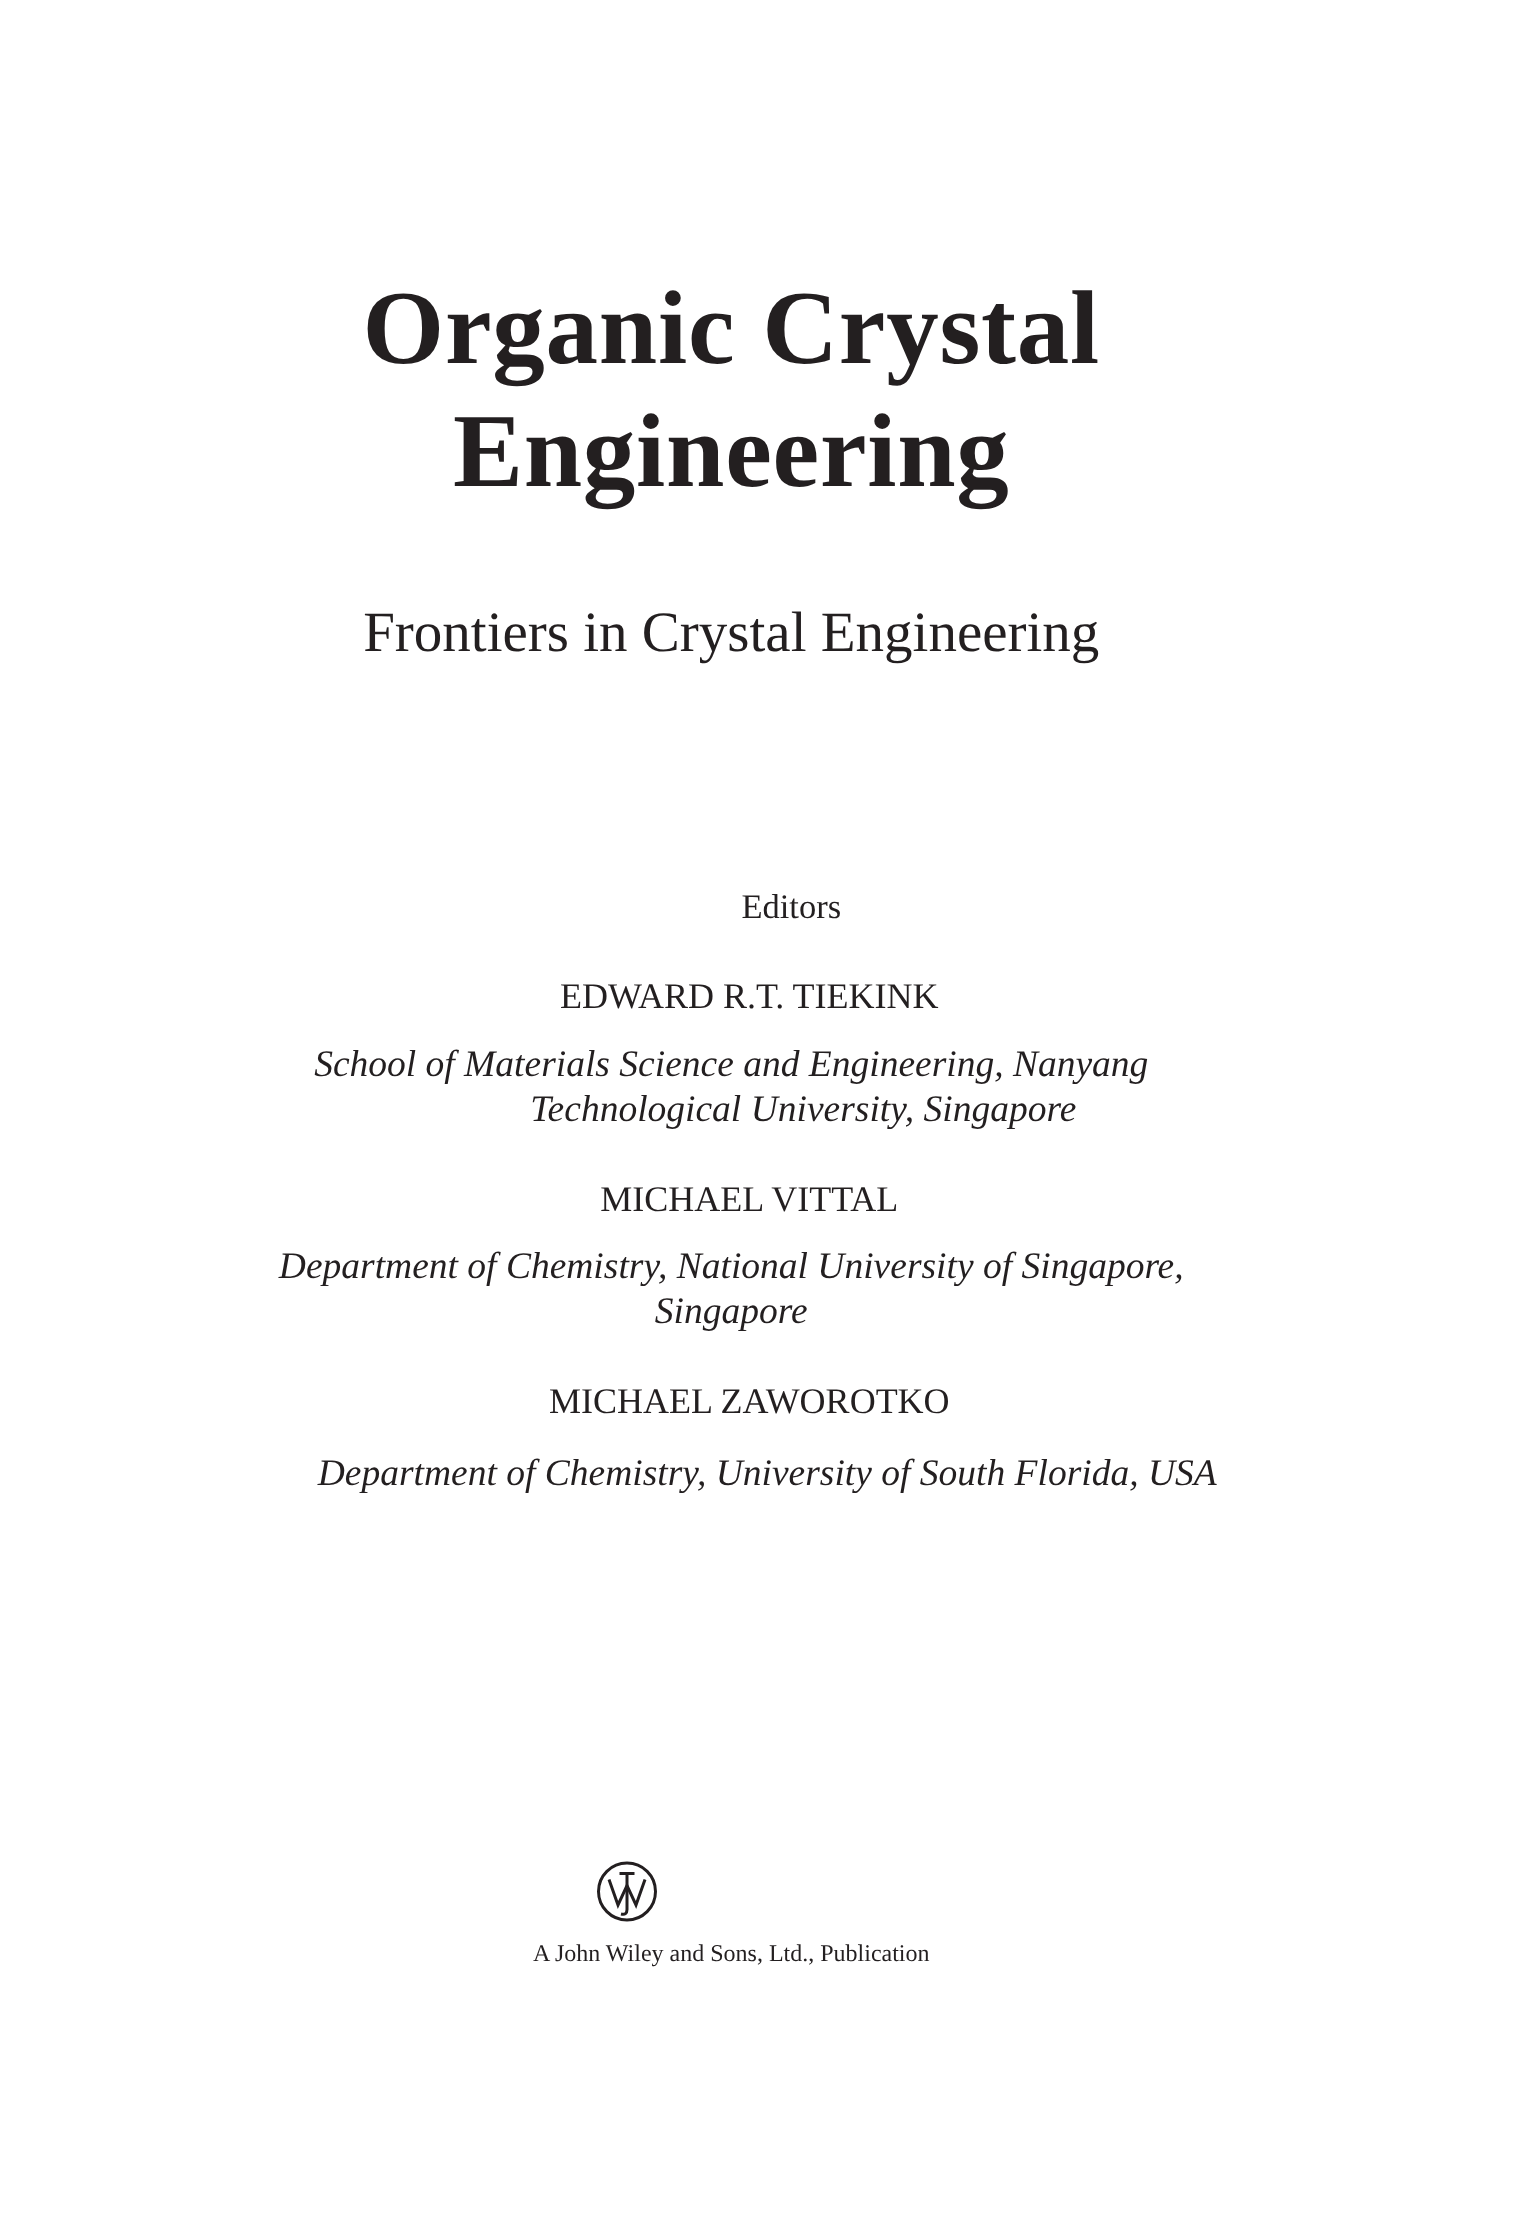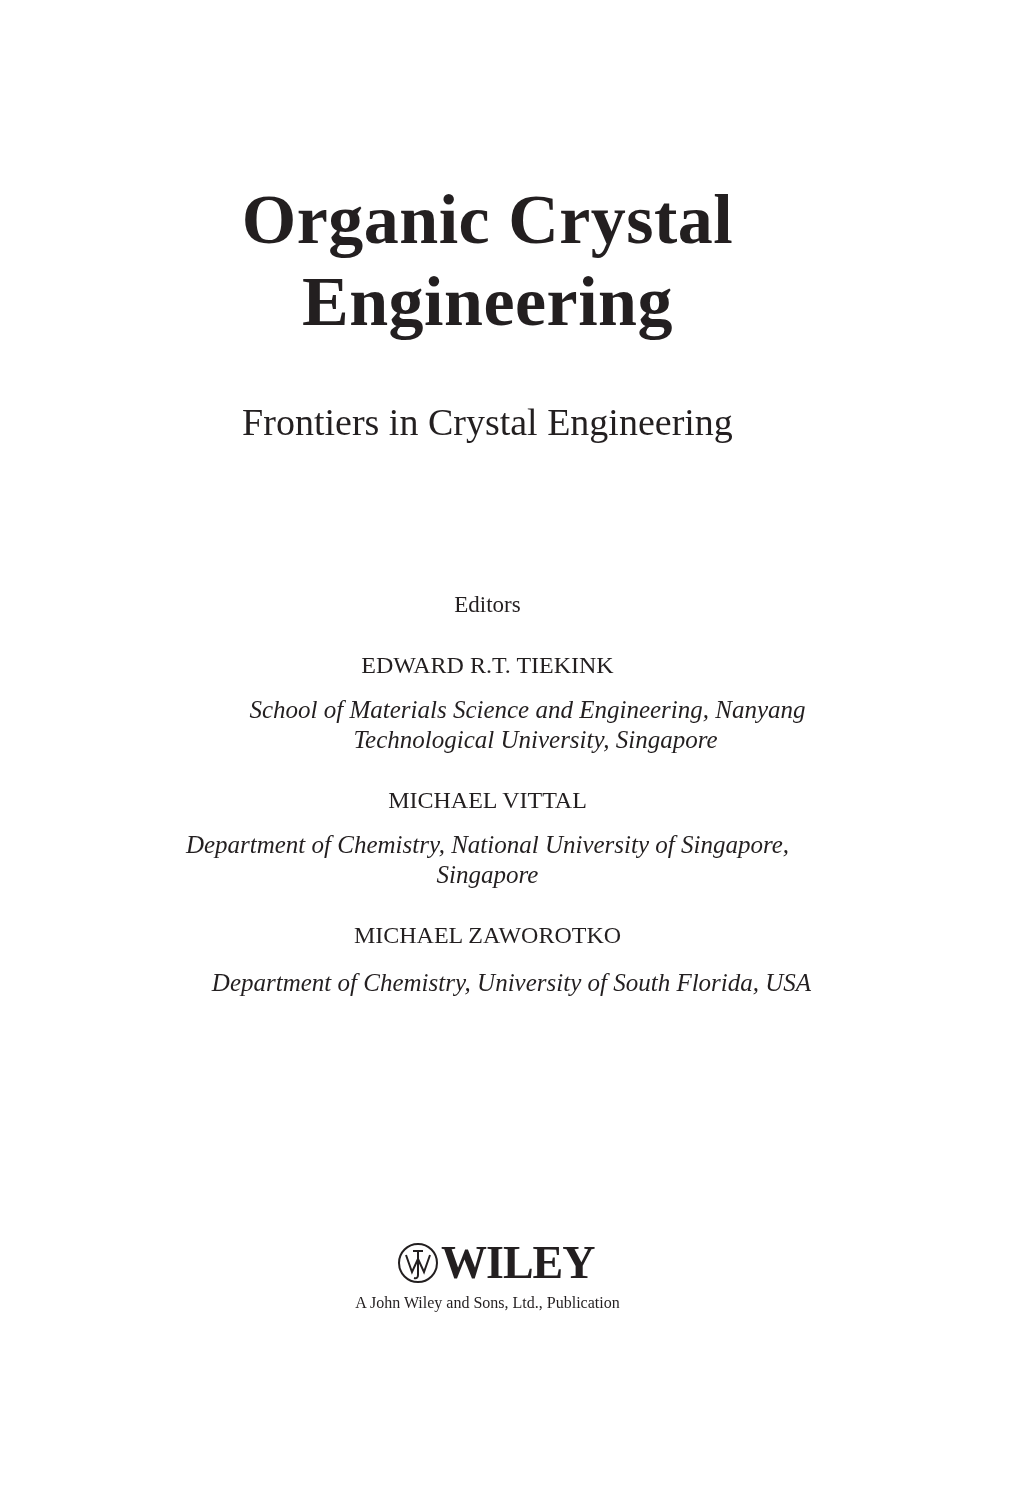--- a/index.html
+++ b/index.html
@@ -1,49 +1,48 @@
 <!DOCTYPE html>
 <html><head>
 <meta charset="utf-8">
 <style>
   html, body { margin: 0; padding: 0; background: #ffffff; }
   body { width: 1024px; height: 1488px; position: relative; overflow: hidden;
          font-family: "Liberation Serif", "DejaVu Serif", serif; color: #231f20; }
   .c { position: absolute; left: 0; width: 975px; text-align: center; }
   .title { font-weight: bold; font-size: 70px; line-height: 80px; letter-spacing: 0.5px; }
   .subtitle { font-size: 38px; }
-  .editors { font-size: 23px; }
-  .name { font-size: 24px; }
+  .editors { font-size: 23px; padding-left: 40px; }
+  .name { font-size: 24px; margin-left: 12px; }
   .aff { font-size: 25px; font-style: italic; line-height: 30px; }
   .logo { position: absolute; left: 397px; top: 1240px; display: flex; align-items: center; }
   .logo-mark { width: 42px; height: 42px; }
   .logo-text { font-size: 46px; font-weight: bold; letter-spacing: -1px; margin-left: 2px; line-height: 46px; }
   .imprint { font-size: 16px; }
 </style>
 </head>
 <body>
 
 <div class="c title" style="top:180px;">Organic Crystal</div>
 <div class="c title" style="top:262px;">Engineering</div>
 <div class="c subtitle" style="top:400px;">Frontiers in Crystal Engineering</div>
 
 <div class="c editors" style="top:592px;">Editors</div>
 
 <div class="c name" style="top:652px;">EDWARD R.T. TIEKINK</div>
-<div class="c aff" style="top:695px;padding-left:40px;">School of Materials Science and Engineering, Nanyang</div>
+<div class="c aff" style="top:695px;">School of Materials Science and Engineering, Nanyang</div>
 <div class="c aff" style="top:725px;margin-left:48px;">Technological University, Singapore</div>
 
 <div class="c name" style="top:787px;">MICHAEL VITTAL</div>
 <div class="c aff" style="top:830px;">Department of Chemistry, National University of Singapore,</div>
 <div class="c aff" style="top:860px;">Singapore</div>
 
 <div class="c name" style="top:922px;">MICHAEL ZAWOROTKO</div>
 <div class="c aff" style="top:968px;padding-left:24px;">Department of Chemistry, University of South Florida, USA</div>
 
 <div class="logo">
   <svg class="logo-mark" viewBox="0 0 42 42">
     <circle cx="21" cy="21" r="19" fill="none" stroke="#231f20" stroke-width="2"></circle>
     <path d="M9 13 L15 30 L21 17 L27 30 L33 13" fill="none" stroke="#231f20" stroke-width="2"></path>
     <path d="M16 9 L26 9 M21 9 L21 33 Q21 37 17 36" fill="none" stroke="#231f20" stroke-width="2"></path>
   </svg>
-  <span class="logo-text">WILEY</span>
 </div>
 <div class="c imprint" style="top:1294px;">A John Wiley and Sons, Ltd., Publication</div>
 
 </body></html>

